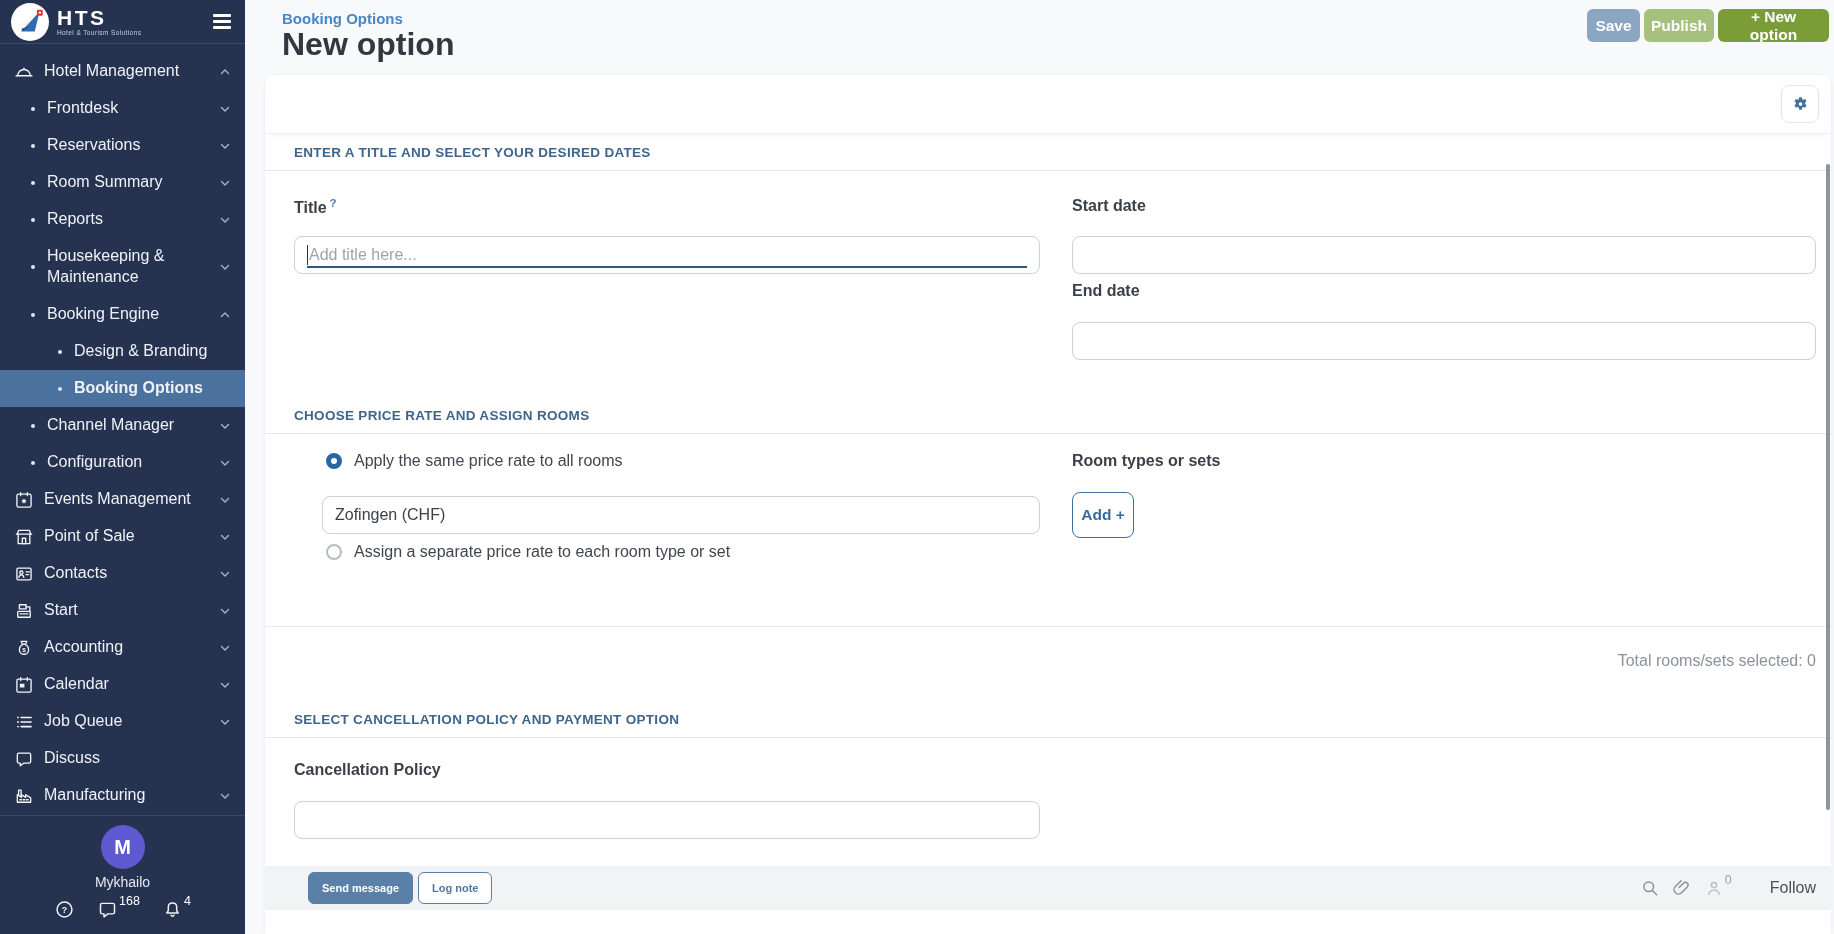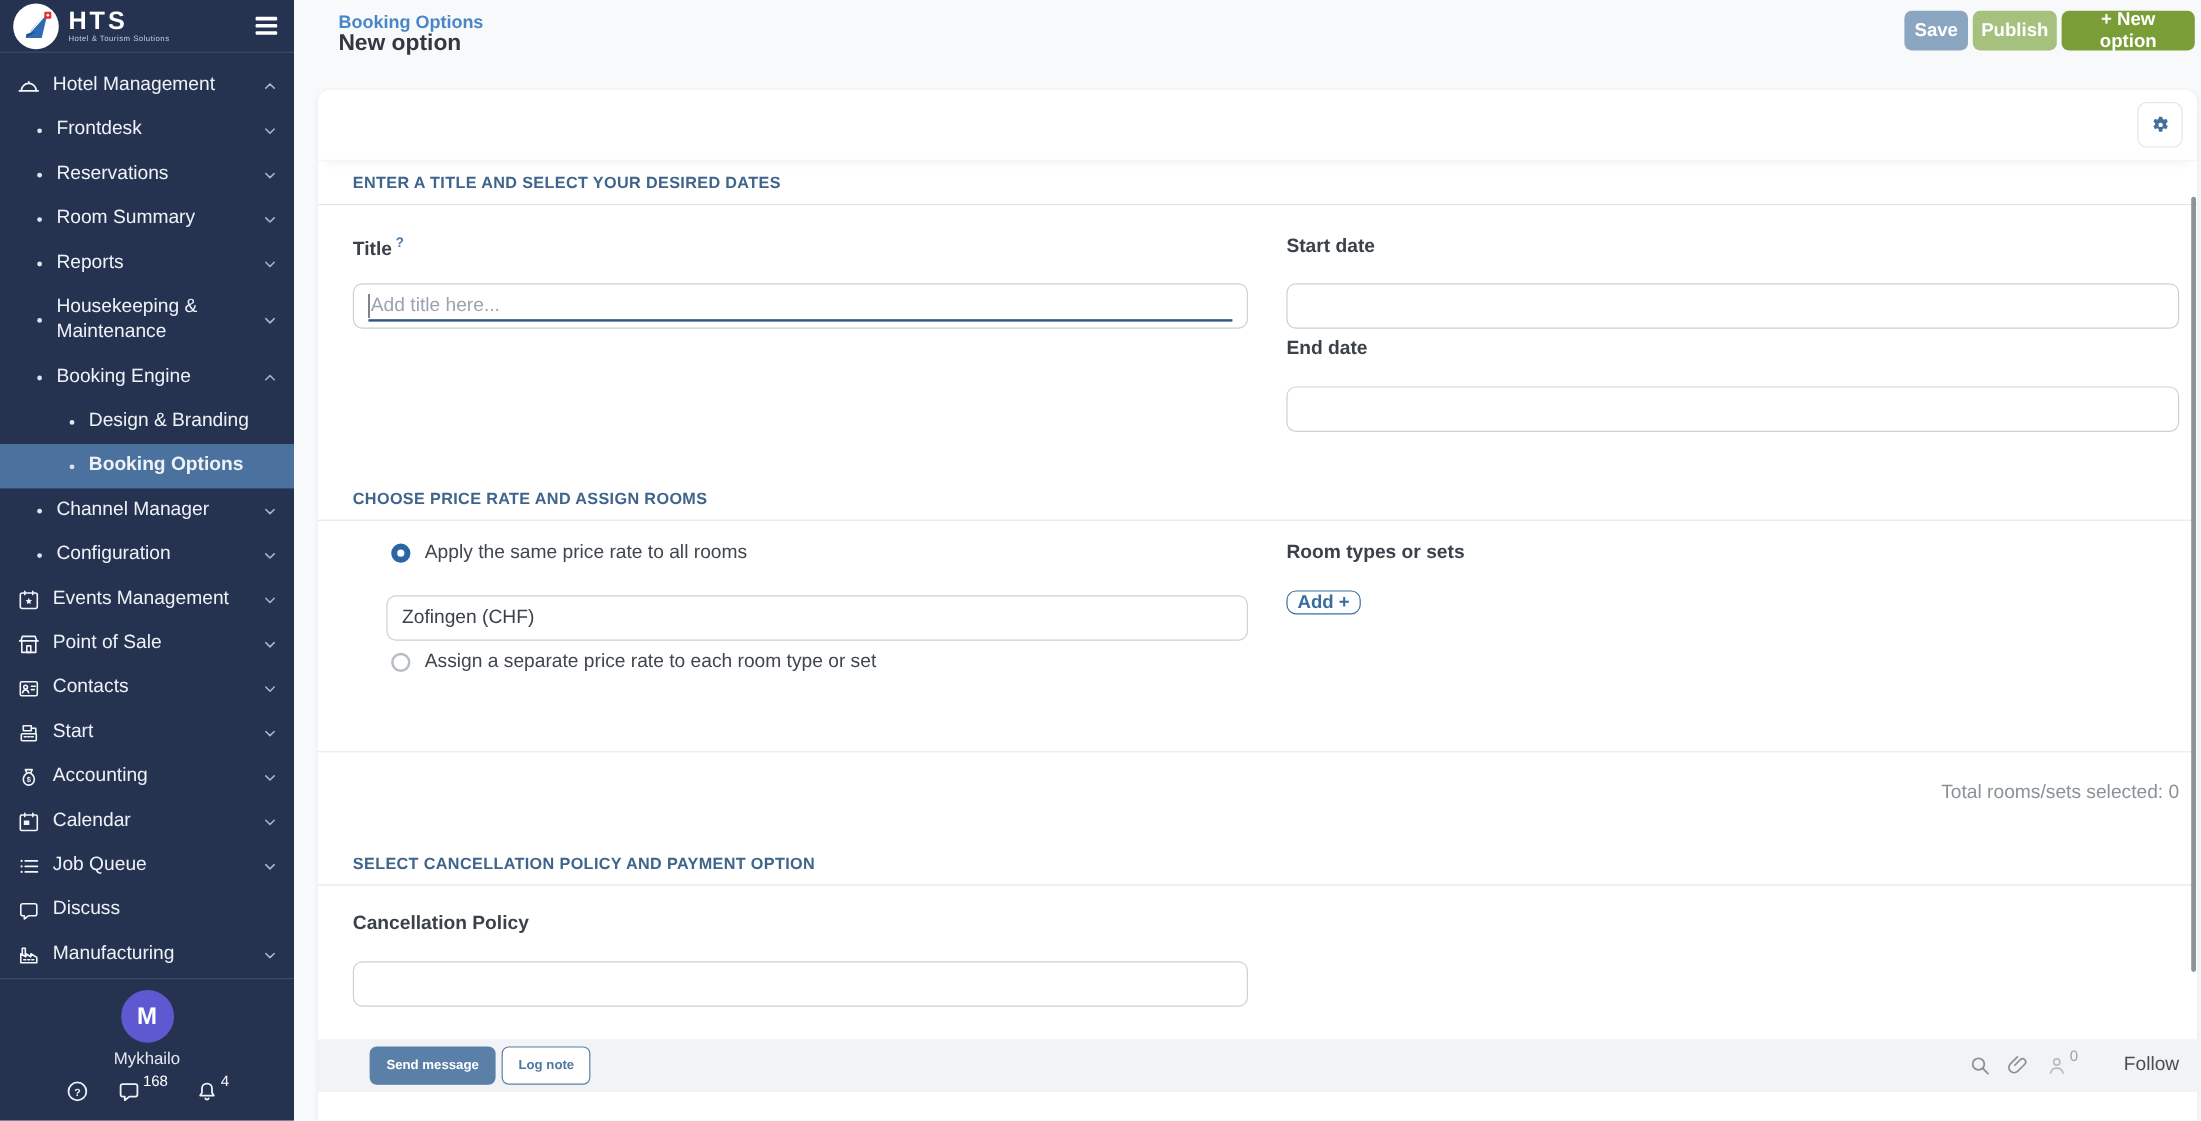--- a/index.html
+++ b/index.html
@@ -32,21 +32,21 @@
   .avatar{width:44px;height:44px;border-radius:50%;background:var(--c-avatar-bg);color:#fff;font-size:20px;font-weight:bold;display:flex;align-items:center;justify-content:center;}
   .user-name{font-size:14px;color:#e4e9f1;margin-top:5px;}
   .footer-icons{display:flex;align-items:flex-start;gap:22px;margin-top:9px;color:#eef2f7;}
   .f-ico{display:flex;align-items:flex-start;cursor:pointer;}
   .f-ico svg{width:21px;height:21px;}
   .count-sup{font-size:12.5px;color:#fff;transform:translateY(-5px);margin-left:1px;}
 
   
   #main{position:absolute;left:245px;top:0;right:0;bottom:0;background:#f8f9fb;}
   .breadcrumb{position:absolute;left:37px;top:10px;font-size:15px;font-weight:600;color:var(--c-accent-blue);cursor:pointer;}
-  .page-title{position:absolute;left:37px;top:26px;font-size:19px;font-weight:600;color:#32383f;}
+  .page-title{position:absolute;left:37px;top:26px;font-size:32px;font-weight:600;color:#32383f;}
   .top-btn{position:absolute;top:9px;height:33px;border:none;border-radius:6px;color:#fff;font-size:15.5px;font-weight:600;font-family:inherit;display:flex;align-items:center;justify-content:center;cursor:pointer;padding:0 14px;box-sizing:border-box;}
   #btn-save{left:1342px;width:53px;background:var(--c-save-bg);}
   #btn-publish{left:1399px;width:70px;background:var(--c-publish-bg);}
   #btn-new{left:1473px;width:111px;background:var(--c-new-option-bg);}
 
   
   #card{position:absolute;left:20px;top:75px;width:1566px;height:859px;background:#fff;border-radius:10px 10px 0 0;box-shadow:0 1px 4px rgba(30,40,60,.08);}
   .card-header{position:absolute;left:0;top:0;width:100%;height:58px;border-bottom:1px solid #eef1f4;box-shadow:0 7px 9px -7px rgba(60,70,90,.10);border-radius:10px 10px 0 0;}
   .gear-btn{position:absolute;left:1516px;top:10px;width:36px;height:36px;background:#fff;border:1px solid #e2e6ea;border-radius:8px;display:flex;align-items:center;justify-content:center;cursor:pointer;color:#44709d;}
   .gear-btn svg{width:19px;height:19px;}
@@ -59,21 +59,21 @@
   .mock-input{display:flex;align-items:center;}
   .caret{width:1px;height:20px;background:#2b3440;margin-right:1px;}
   .ph{color:#9ba4ae;}
   .focus-underline{position:absolute;left:12px;right:12px;bottom:5px;height:2px;background:var(--c-underline-blue);}
   .radio-row{position:absolute;display:flex;align-items:center;cursor:pointer;padding-left:32px;}
   .radio{width:16px;height:16px;border-radius:50%;box-sizing:border-box;background:#fff;flex:0 0 auto;}
   .radio.on{border:5px solid var(--c-radio-blue);}
   .radio.off{border:2px solid #b6bdc4;}
   .radio-label{margin-left:12px;font-size:16px;color:#3f464d;}
   .select-box{display:flex;align-items:center;cursor:pointer;}
-  .add-btn{position:absolute;left:807px;top:417px;width:62px;height:20px;background:#fff;border:1px solid #3c6f9f;border-radius:8px;color:#386c9e;font-size:15.5px;font-weight:600;font-family:inherit;cursor:pointer;}
+  .add-btn{position:absolute;left:807px;top:417px;width:62px;height:46px;background:#fff;border:1px solid #3c6f9f;border-radius:8px;color:#386c9e;font-size:15.5px;font-weight:600;font-family:inherit;cursor:pointer;}
   .divider{position:absolute;left:0;width:100%;border-top:1px solid #e8eaee;}
   .total-txt{position:absolute;right:15px;top:577px;font-size:16px;color:#8a9197;}
 
   
   .chatter{position:absolute;left:0;top:791px;width:100%;height:44px;background:#f1f3f5;display:flex;align-items:center;box-sizing:border-box;padding:0 15px 0 43px;}
   .chat-btn{height:32px;border-radius:6px;font-size:11px;font-weight:600;font-family:inherit;cursor:pointer;padding:0 13px;}
   .chat-btn.primary{background:var(--c-send-bg);border:1px solid var(--c-send-bg);color:#fff;}
   .chat-btn.secondary{background:#fff;border:1px solid #5b80a8;color:#4f77a3;margin-left:5px;}
   .chat-icons{margin-left:auto;display:flex;align-items:center;gap:12px;color:#8a9199;}
   .chat-icons svg{width:20px;height:20px;display:block;}

